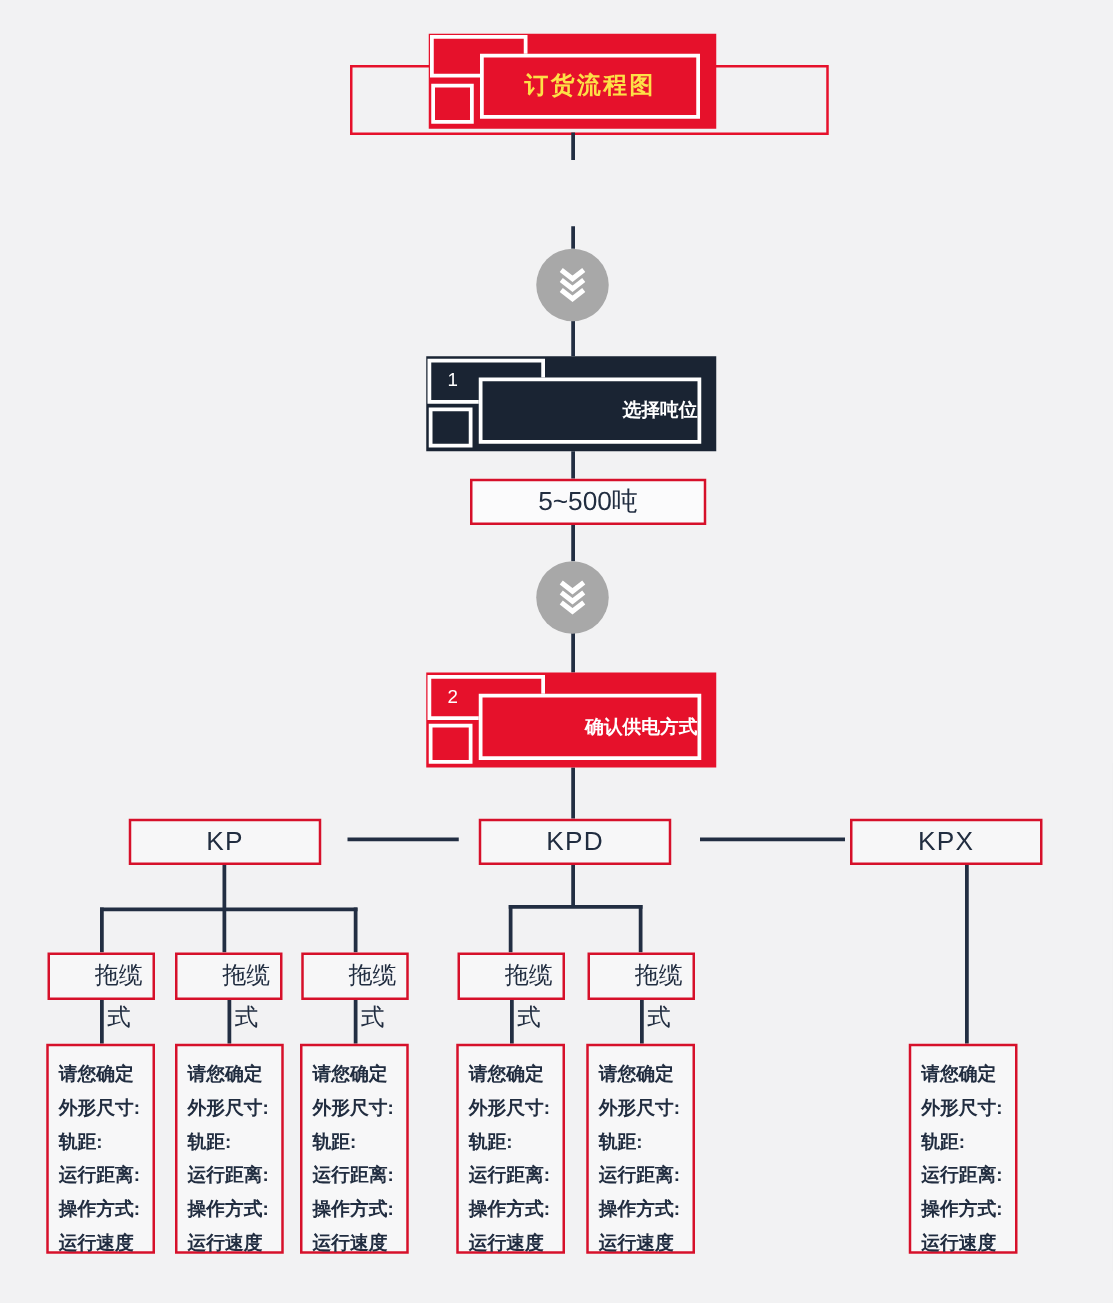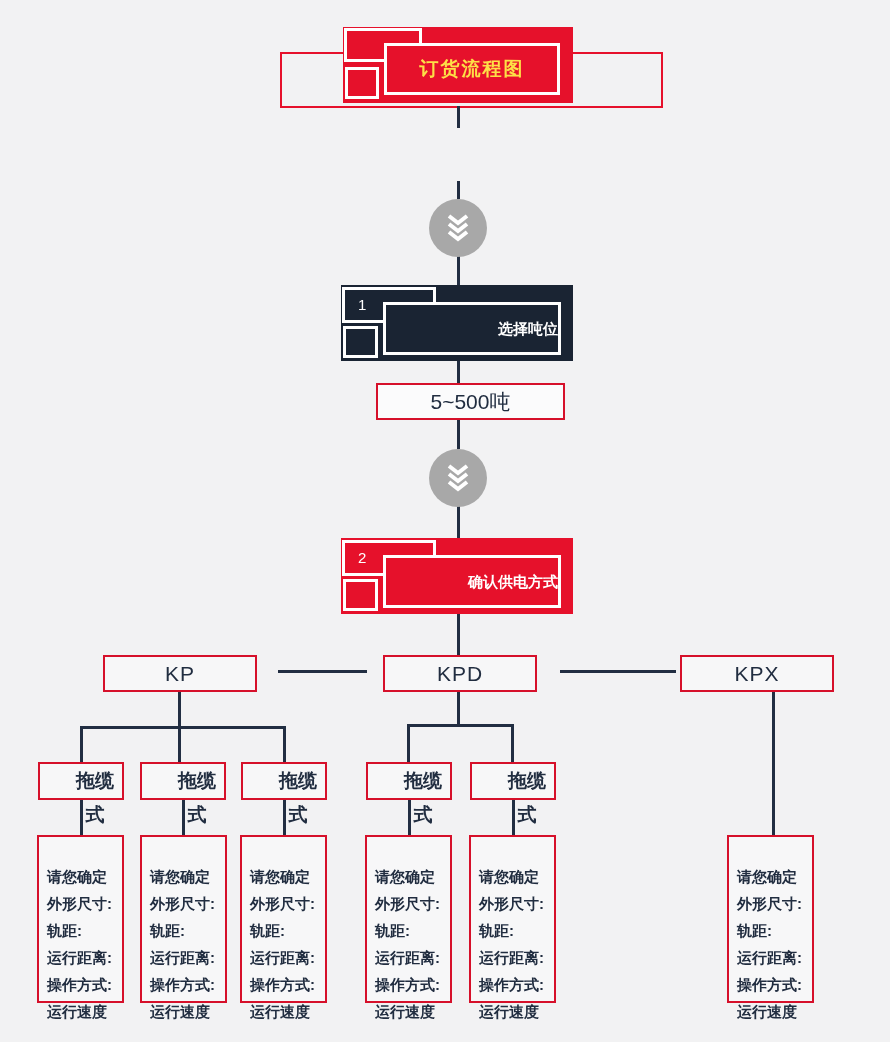--- a/index.html
+++ b/index.html
@@ -49,23 +49,23 @@
   .step-label{position:absolute;left:42px;top:17px;width:172px;height:47px;border:3px solid #fff;
     box-sizing:content-box;color:#fff;font-size:15px;font-weight:bold;text-align:right;line-height:47px;}
   .step1 .step-label{background:var(--navy_fill);}
   .step2 .step-label{background:var(--red);}
 
   
   .rbox{border:2px solid var(--red_border);background:var(--box_bg);color:var(--text);
     text-align:center;}
   .tonnage{left:376px;top:383px;width:189px;height:37px;font-size:21px;line-height:33px;font-weight:500;}
   .model{top:655px;width:154px;height:37px;font-size:21px;line-height:33px;letter-spacing:1px;}
-  .cable{top:762px;width:86px;height:38px;font-size:19px;font-weight:bold;line-height:34px;padding-left:28px;}
+  .cable{top:762px;width:86px;height:38px;font-size:19px;font-weight:normal;line-height:34px;padding-left:28px;}
   .spec{top:835px;width:87px;height:168px;text-align:left;font-size:15px;font-weight:bold;
-    line-height:27px;padding:26px 0 0 8px;}
+    line-height:27px;padding:9px 0 0 8px;}
 </style>
 </head>
 <body>
 
 <div class="stage">
 
   <div class="abs hdr-outer"></div>
   <div class="abs hdr-main">
     <div class="hdr-rect1"></div>
     <div class="hdr-square"></div>

